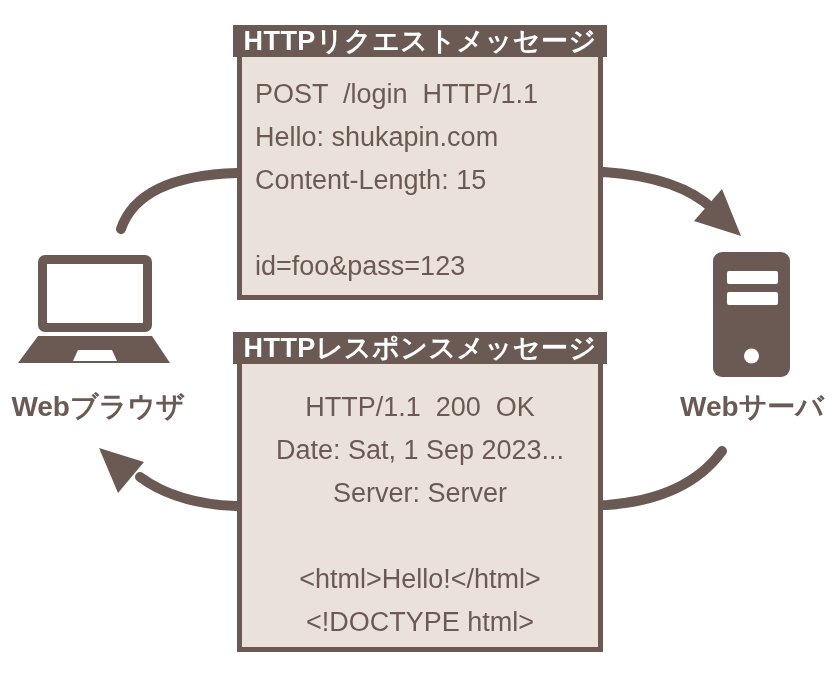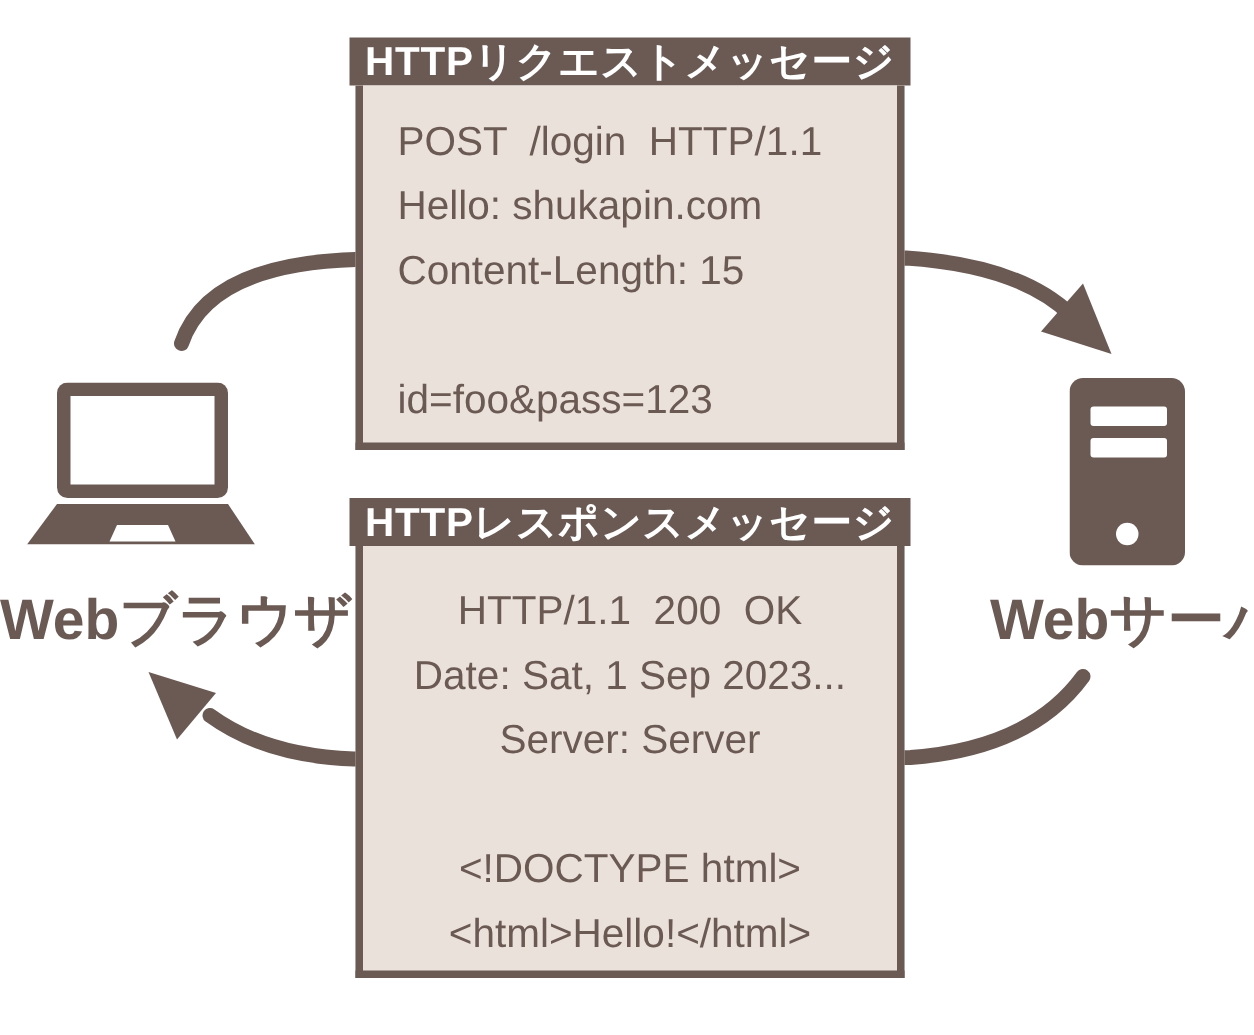--- a/index.html
+++ b/index.html
@@ -36,33 +36,33 @@
     letter-spacing: 0.5px;
   }
   .msg-body {
     margin: 0 4px;
     background: var(--light);
     border: 5px solid var(--dark);
     border-top: none;
     color: var(--dark);
     font-size: 27px;
   }
-  .msg-box.request  .msg-body { padding: 16px 13px 7px 23px; }
+  .msg-box.request  .msg-body { padding: 16px 13px 7px 13px; }
   .msg-box.response .msg-body { padding: 22px 13px 3px 13px; text-align: center; }
   .msg-line { height: 43px; line-height: 43px; white-space: pre-wrap; overflow: hidden; }
 
   .device-icon { z-index: 1; }
   .laptop-icon { left: 18px; top: 255px; width: 152px; height: 108px; }
   .server-icon { left: 713px; top: 252px; width: 78px; height: 125px; }
 
   .device-label {
     z-index: 1;
     color: var(--dark);
     font-weight: bold;
-    font-size: 38px;
+    font-size: 28px;
     text-align: center;
     white-space: nowrap;
   }
   .browser-label { left: 0px;  top: 388px; width: 196px; }
   .server-label  { left: 660px; top: 388px; width: 184px; }
 </style>
 </head>
 <body>
 
 <svg class="abs arrows-layer" viewBox="0 0 836 690" xmlns="http://www.w3.org/2000/svg">
@@ -104,16 +104,16 @@
   </div>
 </div>
 
 <div class="abs msg-box response">
   <div class="msg-header">HTTPレスポンスメッセージ</div>
   <div class="msg-body">
     <div class="msg-line">HTTP/1.1  200  OK</div>
     <div class="msg-line">Date: Sat, 1 Sep 2023...</div>
     <div class="msg-line">Server: Server</div>
     <div class="msg-line"></div>
+    <div class="msg-line">&lt;html&gt;Hello!&lt;/html&gt;</div>
     <div class="msg-line">&lt;!DOCTYPE html&gt;</div>
-    <div class="msg-line">&lt;html&gt;Hello!&lt;/html&gt;</div>
   </div>
 </div>
 
 </body></html>

